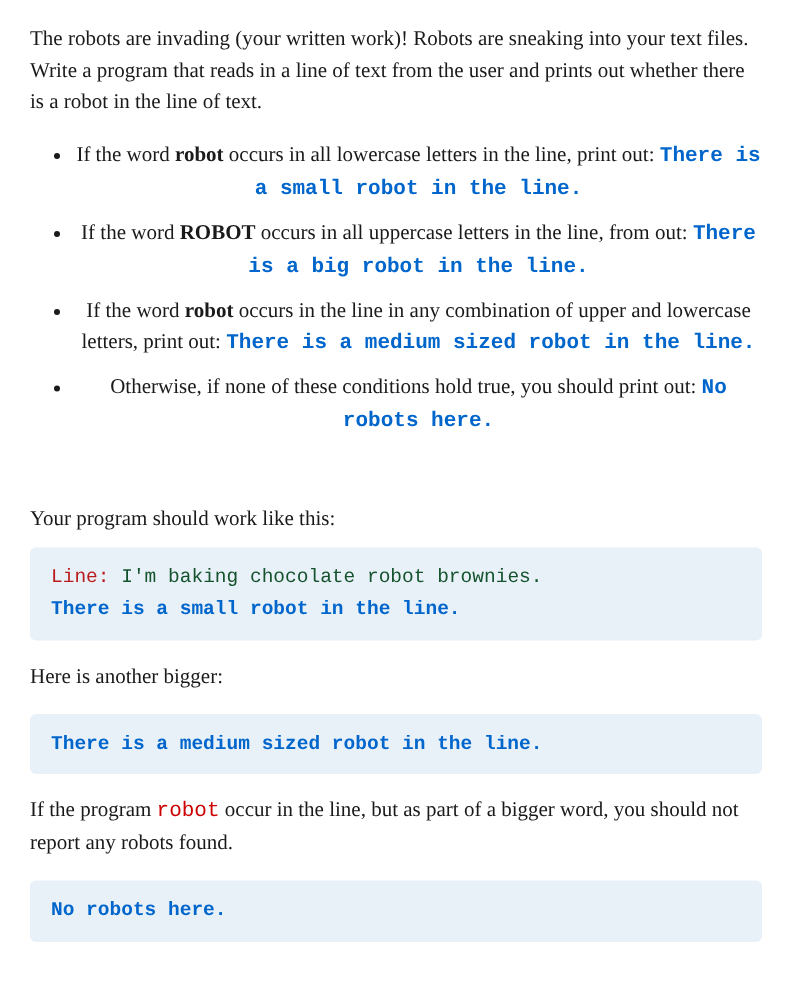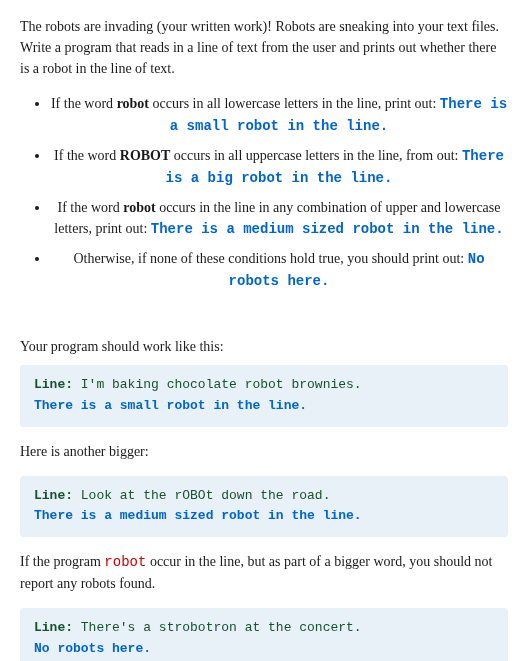--- a/index.html
+++ b/index.html
@@ -51,22 +51,22 @@
       background-color: #e8f0f8;
       border-radius: 4px;
       padding: 10px 14px;
       margin-bottom: 14px;
       font-family: 'Courier New', Courier, monospace;
       font-size: 13px;
       line-height: 1.6;
     }
 
     .code-block .line-label {
-      color: #14532d;
-      font-weight: bold;
+      color: #b91c1c;
+      font-weight: normal;
     }
 
     .code-block .line-content {
       color: #14532d;
     }
 
     .code-block .response-line {
       color: #0066cc;
       font-weight: bold;
     }
@@ -105,28 +105,22 @@
 <div class="code-block">
   <div>
     <span class="line-label">Line: </span><span class="line-content">I'm baking chocolate robot brownies.</span>
   </div>
   <div class="response-line">There is a small robot in the line.</div>
 </div>
 
 <p class="gap">Here is another bigger:</p>
 
 <div class="code-block">
-  <div>
-    <span class="line-label">Line: </span><span class="line-content">Look at the rOBOt down the road.</span>
-  </div>
   <div class="response-line">There is a medium sized robot in the line.</div>
 </div>
 
 <p class="gap">
   <span>If the program </span><span class="robot-word-mono">robot</span><span> occur in the line, but as part of a bigger word, you should not report any robots found.</span>
 </p>
 
 <div class="code-block">
-  <div>
-    <span class="line-label">Line: </span><span class="line-content">There's a strobotron at the concert.</span>
-  </div>
   <div class="response-line">No robots here.</div>
 </div>
 
 </body></html>

